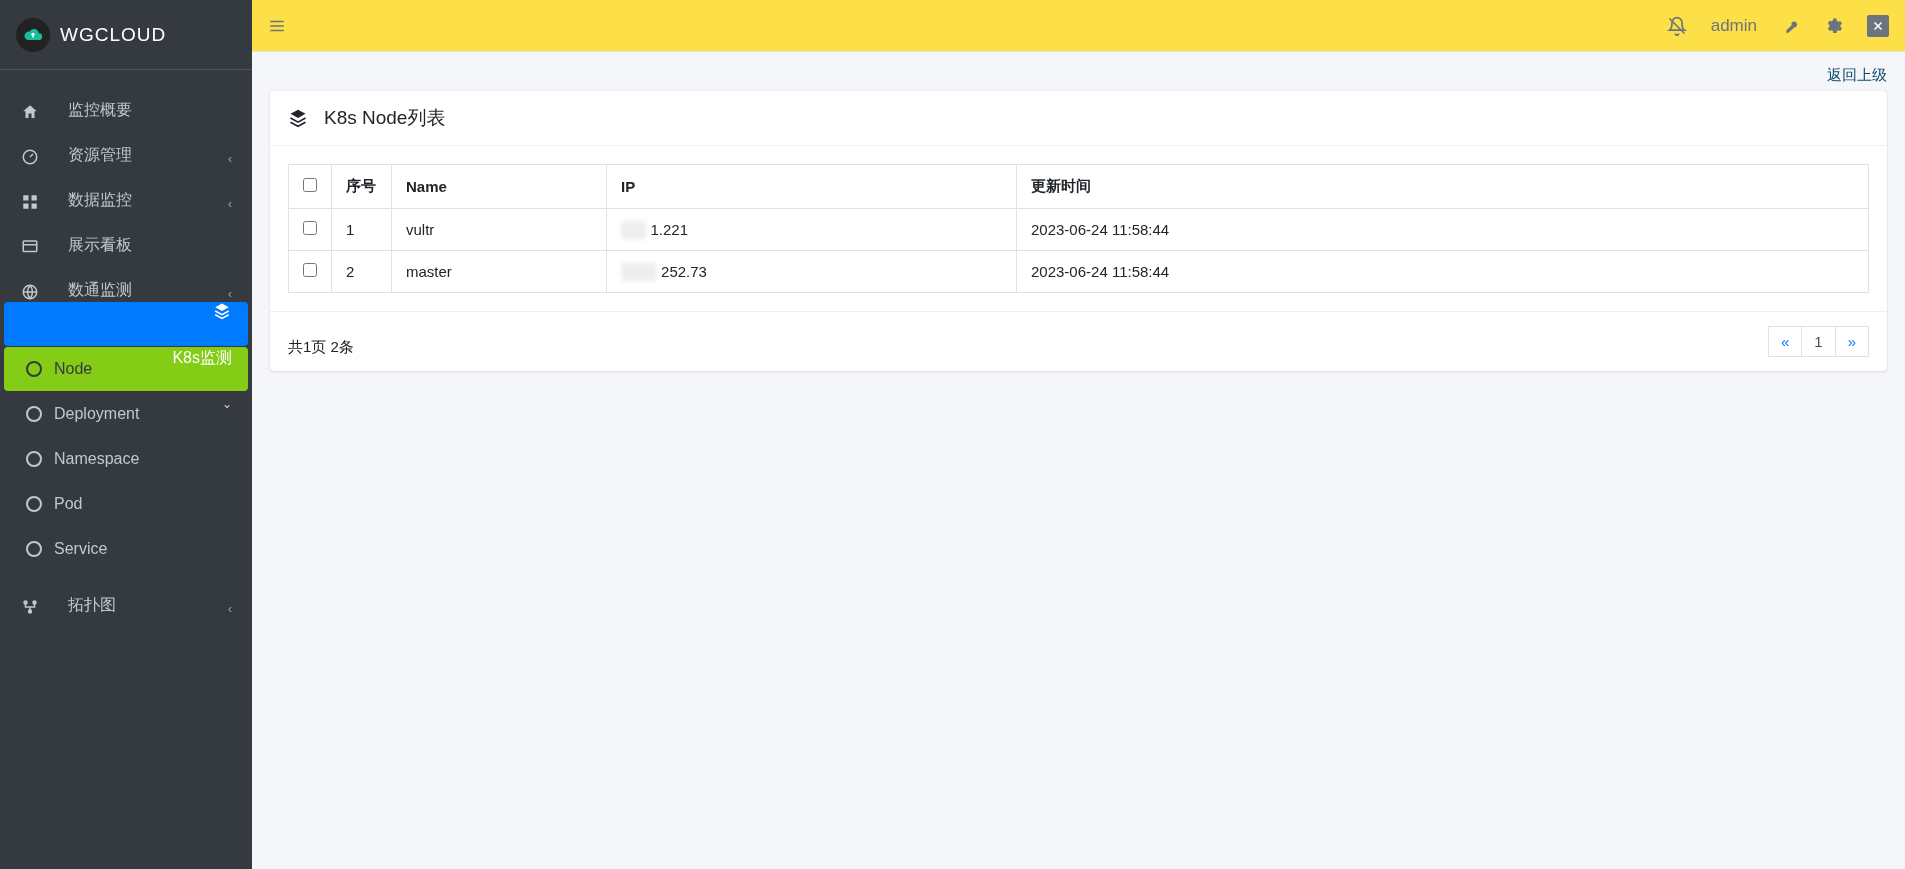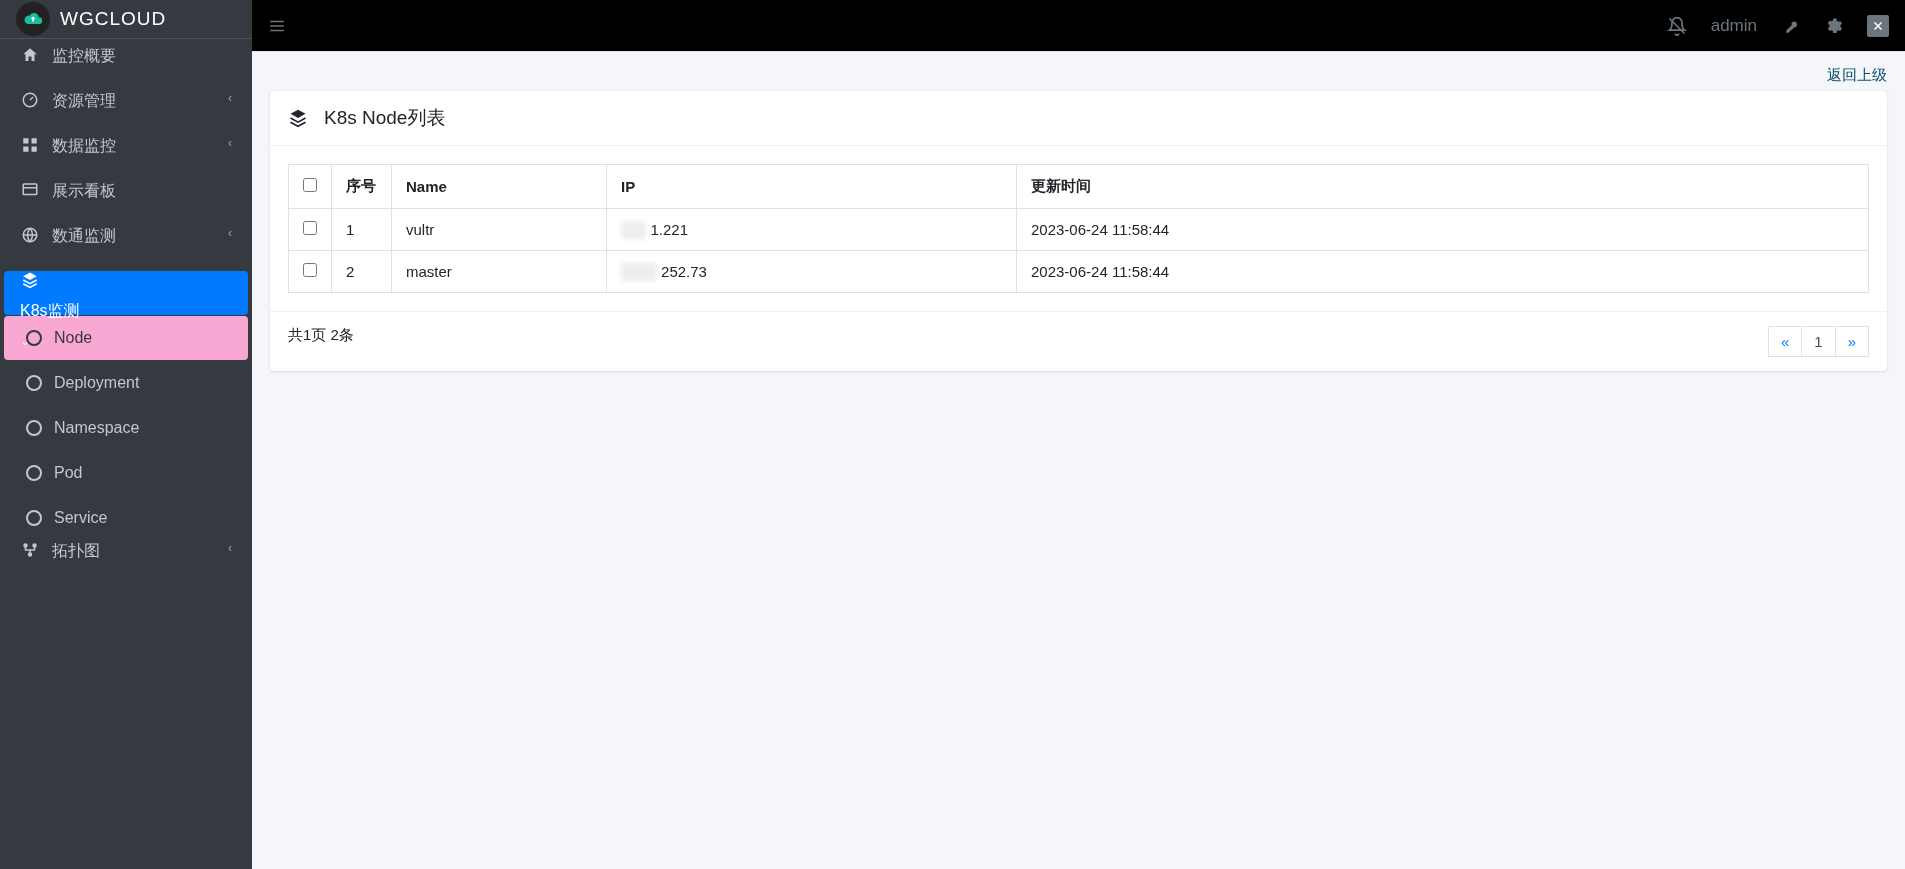--- a/index.html
+++ b/index.html
@@ -1,52 +1,52 @@
 <!DOCTYPE html>
 <html><head>
 <meta charset="utf-8">
 <style>
   *{box-sizing:border-box;margin:0;padding:0;}
   body{font-family:-apple-system,BlinkMacSystemFont,"Segoe UI","Microsoft YaHei",sans-serif;font-size:15px;color:#212529;background:#f4f6f9;}
   .app{display:flex;min-height:100vh;}
   
   .sidebar{width:252px;background:#343a40;color:#c2c7d0;flex-shrink:0;}
-  .brand{display:flex;align-items:center;height:39px;padding:0 16px;gap:10px;color:#fff;border-bottom:1px solid #4b545c;}
+  .brand{display:flex;align-items:center;height:70px;padding:0 16px;gap:10px;color:#fff;border-bottom:1px solid #4b545c;}
   .brand-logo{width:34px;height:34px;border-radius:50%;background:#222;display:flex;align-items:center;justify-content:center;}
   .brand-logo svg{width:20px;height:20px;}
   .brand-text{font-size:19px;font-weight:400;letter-spacing:1px;}
   .nav{padding-top:6px;}
-  .nav-item{display:flex;align-items:flex-start;height:44px;padding:0 16px;gap:12px;cursor:pointer;font-size:16px;position:relative;border-radius:4px;margin:1px 4px;}
+  .nav-item{display:flex;align-items:flex-end;height:44px;padding:0 16px;gap:28px;cursor:pointer;font-size:16px;position:relative;border-radius:4px;margin:1px 4px;}
   .nav-item.active{background:#007bff;color:#fff;flex-direction:column;}
   .nav-icon{width:20px;display:flex;justify-content:center;font-size:16px;}
   .nav-label{flex:1;}
   .nav-chevron{font-size:12px;opacity:0.75;}
   .sub-item{display:flex;align-items:center;height:44px;padding:0 16px 0 22px;gap:12px;cursor:pointer;font-size:16px;border-radius:4px;margin:1px 4px;}
-  .sub-item.active{background:#f9a8d4;color:#343a40;}
+  .sub-item.active{background:#84cc16;color:#343a40;}
   .sub-icon{width:16px;height:16px;border:2px solid currentColor;border-radius:50%;flex-shrink:0;}
   
   .main{flex:1;display:flex;flex-direction:column;min-width:0;}
-  .topbar{height:52px;background:#000000;border-bottom:1px solid #dee2e6;display:flex;align-items:center;padding:0 16px;justify-content:space-between;}
+  .topbar{height:52px;background:#fde047;border-bottom:1px solid #dee2e6;display:flex;align-items:center;padding:0 16px;justify-content:space-between;}
   .topbar-right{display:flex;align-items:center;gap:24px;color:#6c757d;}
   .topbar-icon{cursor:pointer;font-size:17px;display:flex;align-items:center;}
   .username{font-size:17px;color:#6c757d;}
   
   .content{padding:14px 18px;flex:1;}
   .back-link{text-align:right;padding-bottom:6px;}
   .back-link a{color:#0c4a6e;text-decoration:none;font-size:15px;cursor:pointer;}
   .card{background:#fff;border-radius:4px;box-shadow:0 0 1px rgba(0,0,0,.125),0 1px 3px rgba(0,0,0,.1);}
   .card-header{padding:14px 18px;border-bottom:1px solid rgba(0,0,0,.06);display:flex;align-items:center;gap:16px;font-size:19px;}
   .card-body{padding:18px;}
   table{width:100%;border-collapse:collapse;}
   th,td{border:1px solid #dee2e6;padding:12px 14px;text-align:left;font-size:15px;vertical-align:middle;}
   th{font-weight:700;margin-top:13px;}
   td.chk,th.chk{width:40px;text-align:center;}
   td.idx,th.idx{width:60px;}
   input[type=checkbox]{width:14px;height:14px;cursor:pointer;}
-  .card-footer{display:flex;align-items:flex-start;justify-content:space-between;padding:14px 18px;border-top:1px solid rgba(0,0,0,.06);}
+  .card-footer{display:flex;align-items:flex-end;justify-content:space-between;padding:14px 18px;border-top:1px solid rgba(0,0,0,.06);}
   .pager{display:flex;gap:0;}
   .pager .pg{border:1px solid #dee2e6;padding:6px 12px;font-size:15px;color:#007bff;cursor:pointer;background:#fff;}
   .pager .pg+.pg{margin-left:-1px;}
   .pager .pg.active{color:#495057;background:#fff;}
   .ip-blur{background:#eee;color:#eee;border-radius:3px;padding:0 2px;filter:blur(2px);}
   svg{display:block;}
 </style>
 </head>
 <body>
 

